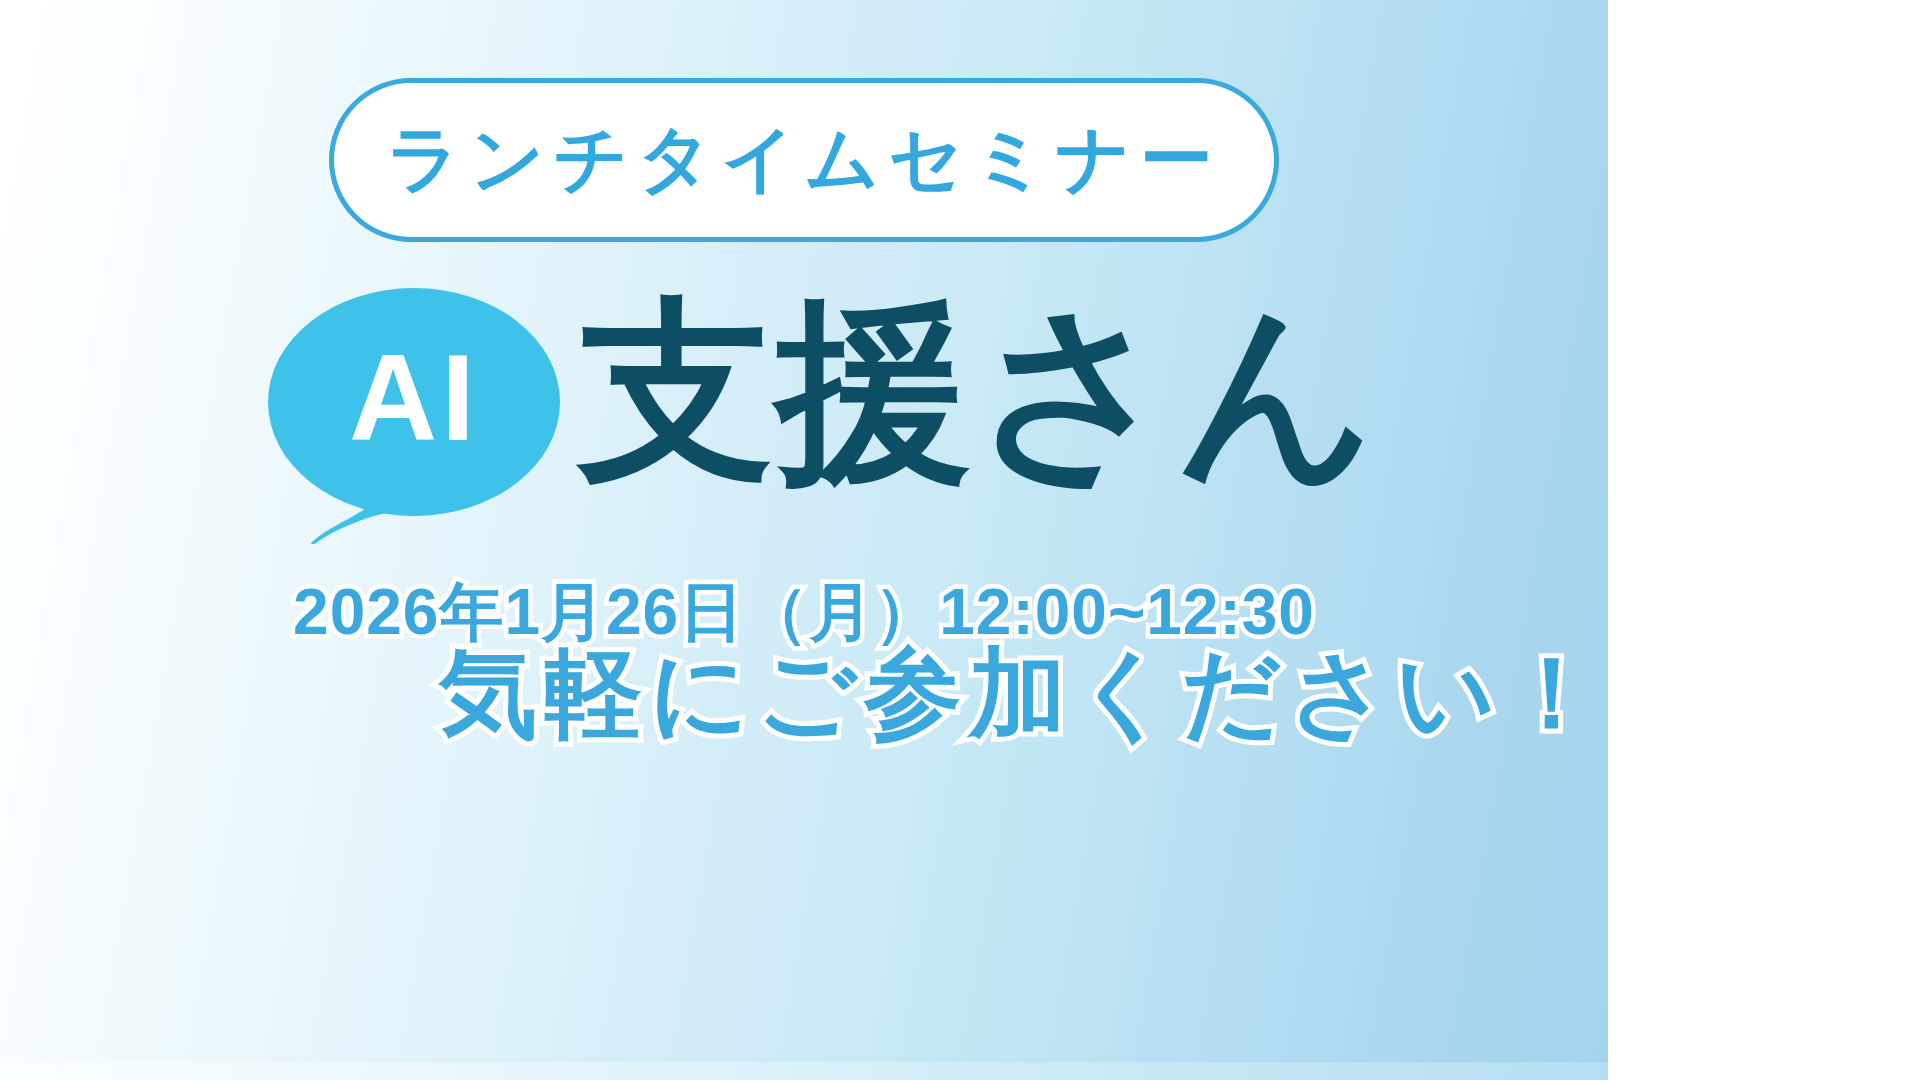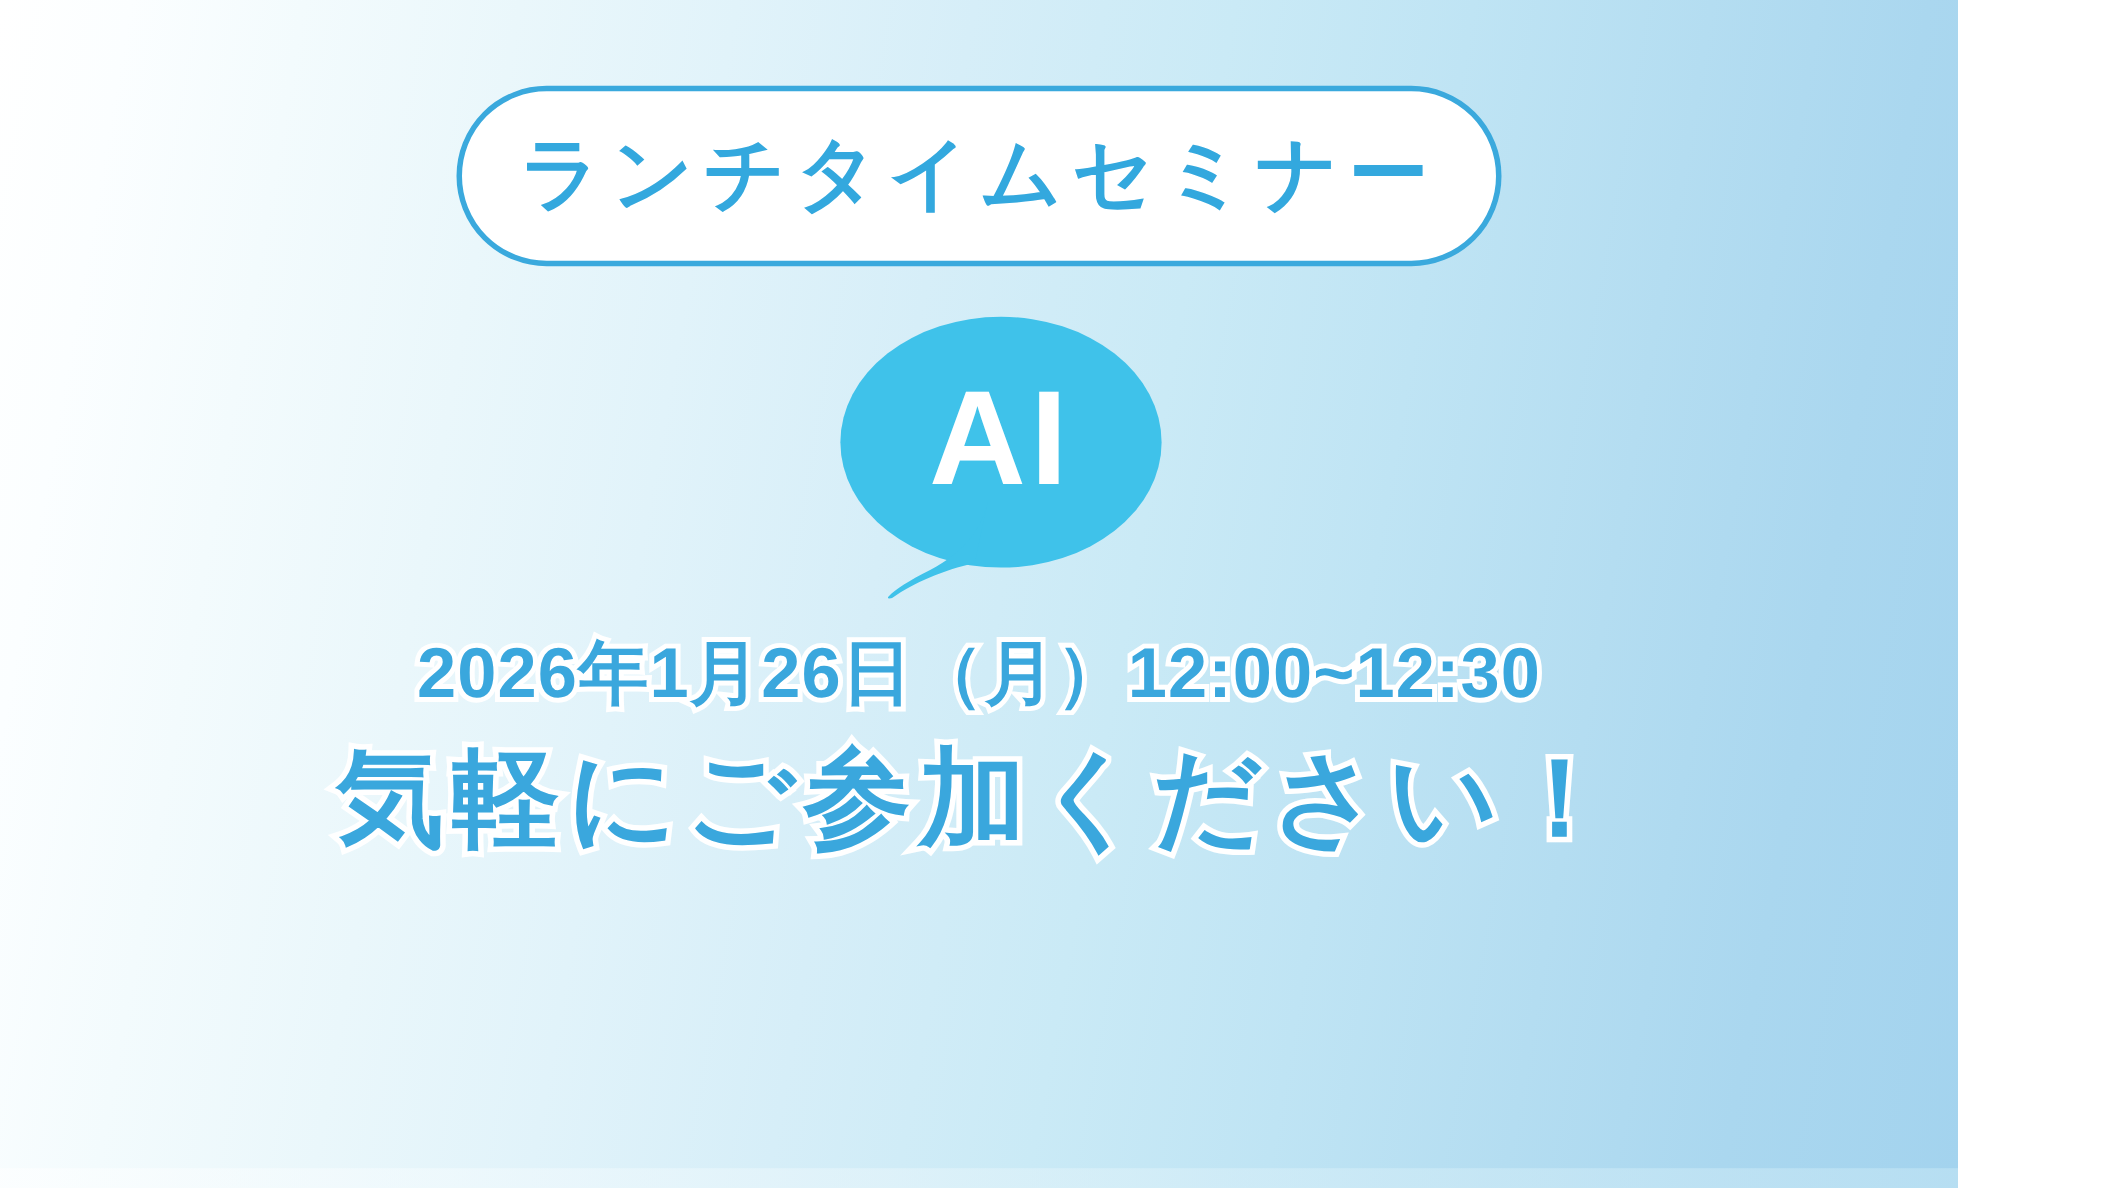--- a/index.html
+++ b/index.html
@@ -8,21 +8,21 @@
     width: 1920px;
     height: 1080px;
     overflow: hidden;
   }
   body {
     font-family: "Liberation Sans", sans-serif;
   }
 
   #poster {
     position: relative;
-    width: 1780px;
+    width: 1608px;
     height: 1080px;
     background: linear-gradient(100deg,
         #ffffff 0%,
         #fbfeff 6%,
         #f3fbfd 14%,
         #eaf7fb 24%,
         #e1f3fa 34%,
         #d6eef8 45%,
         #caeaf6 57%,
         #bfe4f4 68%,
@@ -132,25 +132,26 @@
     color: #3aa7dd;
   }
   .date-line {
     top: 580px;
     font-size: 64px;
     letter-spacing: 1px;
     -webkit-text-stroke: 9px #ffffff;
     paint-order: stroke fill;
   }
   .cta-line {
-    top: 676px;
+    top: 644px;
     font-size: 98px;
     letter-spacing: 7px;
     -webkit-text-stroke: 10px #ffffff;
     paint-order: stroke fill;
+    text-align: right;
   }
 
   
   .bottom-band {
     position: absolute;
     left: 0;
     right: 0;
     bottom: 0;
     height: 18px;
     background: linear-gradient(90deg, #ffffff 0%, #f6fcfe 20%, #e8f6fb 45%, #d5eef8 70%, #c6e7f5 100%);
@@ -173,20 +174,21 @@
     <div class="bubble">
       <div class="bubble-body"></div>
       <div class="bubble-tail">
         <svg width="96" height="88" viewBox="0 0 96 88" xmlns="http://www.w3.org/2000/svg">
           <path d="M92 0 C86 26 70 46 40 62 C20 72 8 80 2 86 C0 88 2 90 6 87 C24 74 52 62 80 56 Z" fill="#3fc2ea"></path>
         </svg>
       </div>
       <div class="bubble-label">AI</div>
     </div>
 
+    <div class="brand-name">支援さん</div>
   </div>
 
   <div class="line date-line">2026年1月26日（月）12:00~12:30</div>
 
   <div class="line cta-line">気軽にご参加ください！</div>
 
   <div class="bottom-band"></div>
 </div>
 
 </body></html>

